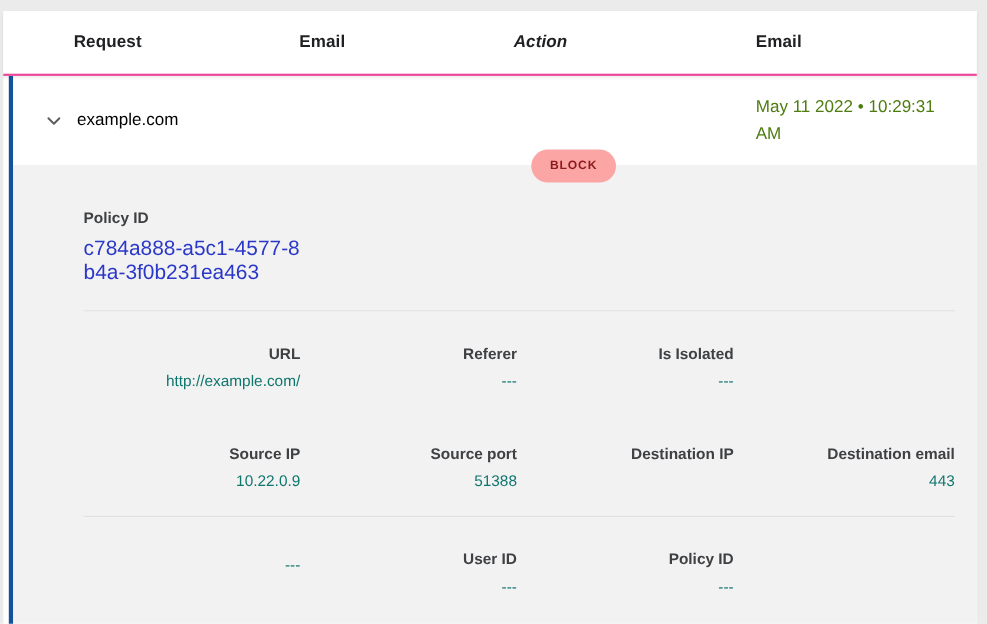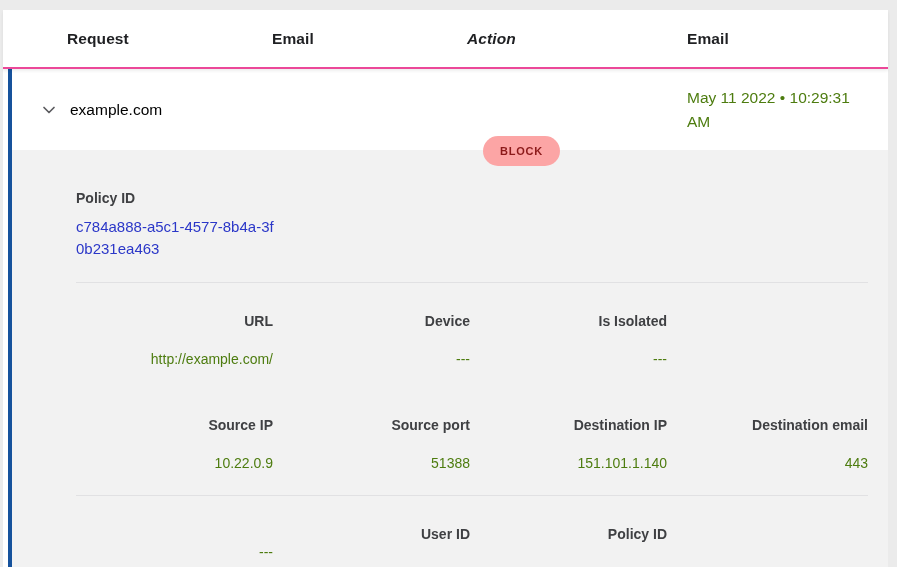--- a/index.html
+++ b/index.html
@@ -93,29 +93,29 @@
     padding:38px 20px 80px 64px;
   }
   .d-label {
     font-size:14px;
     font-weight:700;
     color:#3f4043;
     line-height:20px;
   }
   .d-value {
     font-size:14px;
-    color:#4d7c0f;
+    color:#0f766e;
     line-height:20px;
-    margin-top:18px;
+    margin-top:5px;
   }
   .d-link {
     display:block;
     width:200px;
     margin-top:8px;
-    font-size:15px;
+    font-size:19px;
     line-height:22px;
     color:#2b37c8;
     text-decoration:none;
     cursor:pointer;
     word-break:break-all;
   }
   .divider {
     height:1px;
     background:#e1e1e3;
     margin-top:22px;
@@ -161,41 +161,40 @@
       </div>
 
       <div class="divider"></div>
 
       <div class="d-grid">
         <div class="d-cell">
           <div class="d-label">URL</div>
           <div class="d-value">http://example.com/</div>
         </div>
         <div class="d-cell">
-          <div class="d-label">Device</div>
+          <div class="d-label">Referer</div>
           <div class="d-value">---</div>
         </div>
         <div class="d-cell">
           <div class="d-label">Is Isolated</div>
           <div class="d-value">---</div>
         </div>
       </div>
 
       <div class="d-grid no-divider-above">
         <div class="d-cell">
           <div class="d-label">Source IP</div>
           <div class="d-value">10.22.0.9</div>
         </div>
         <div class="d-cell">
           <div class="d-label">Source port</div>
           <div class="d-value">51388</div>
         </div>
         <div class="d-cell">
           <div class="d-label">Destination IP</div>
-          <div class="d-value">151.101.1.140</div>
         </div>
         <div class="d-cell">
           <div class="d-label">Destination email</div>
           <div class="d-value">443</div>
         </div>
       </div>
 
       <div class="divider"></div>
 
       <div class="d-grid">

